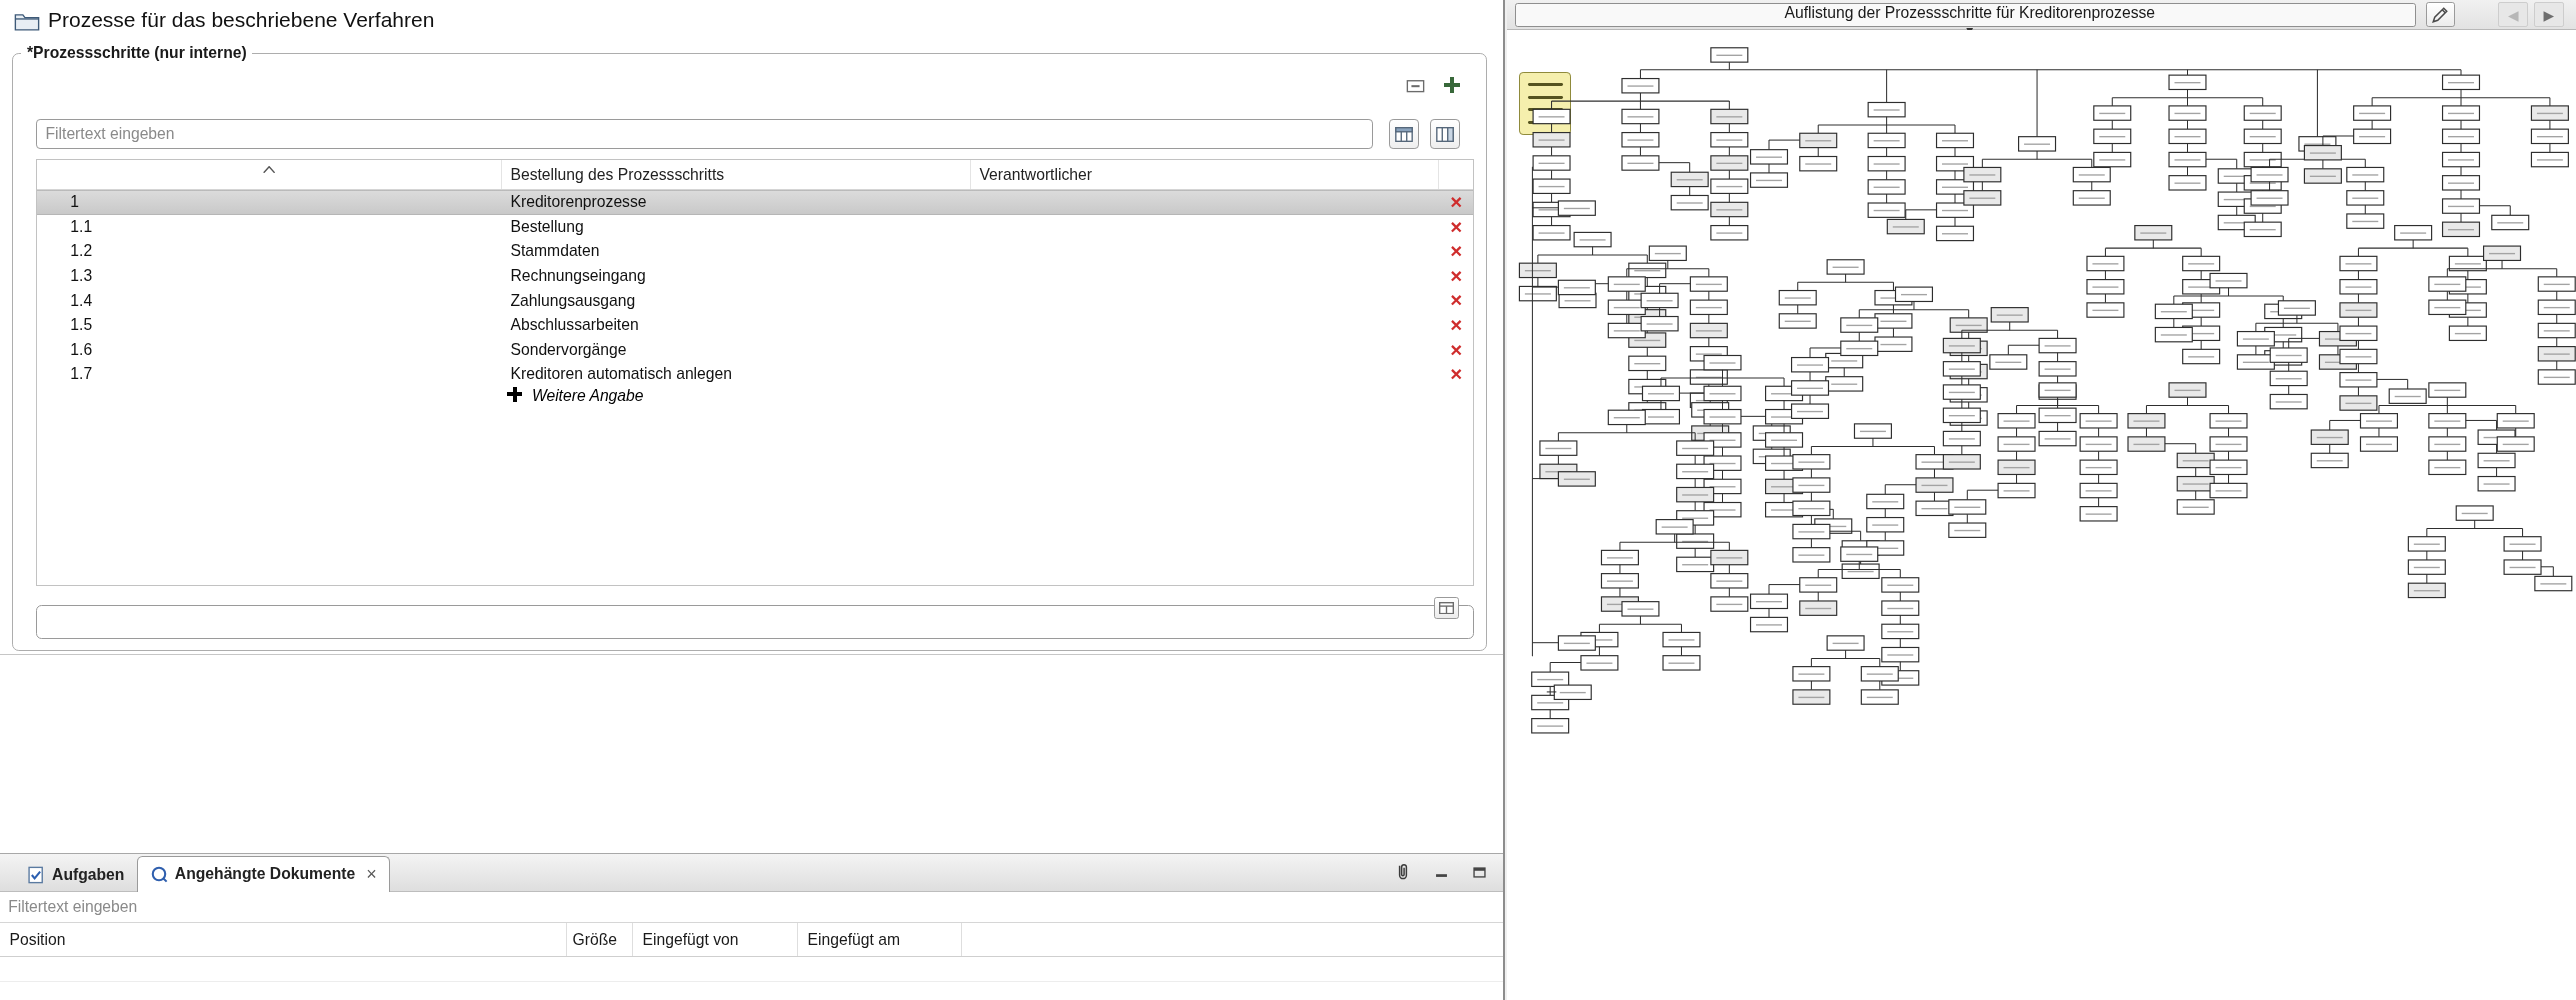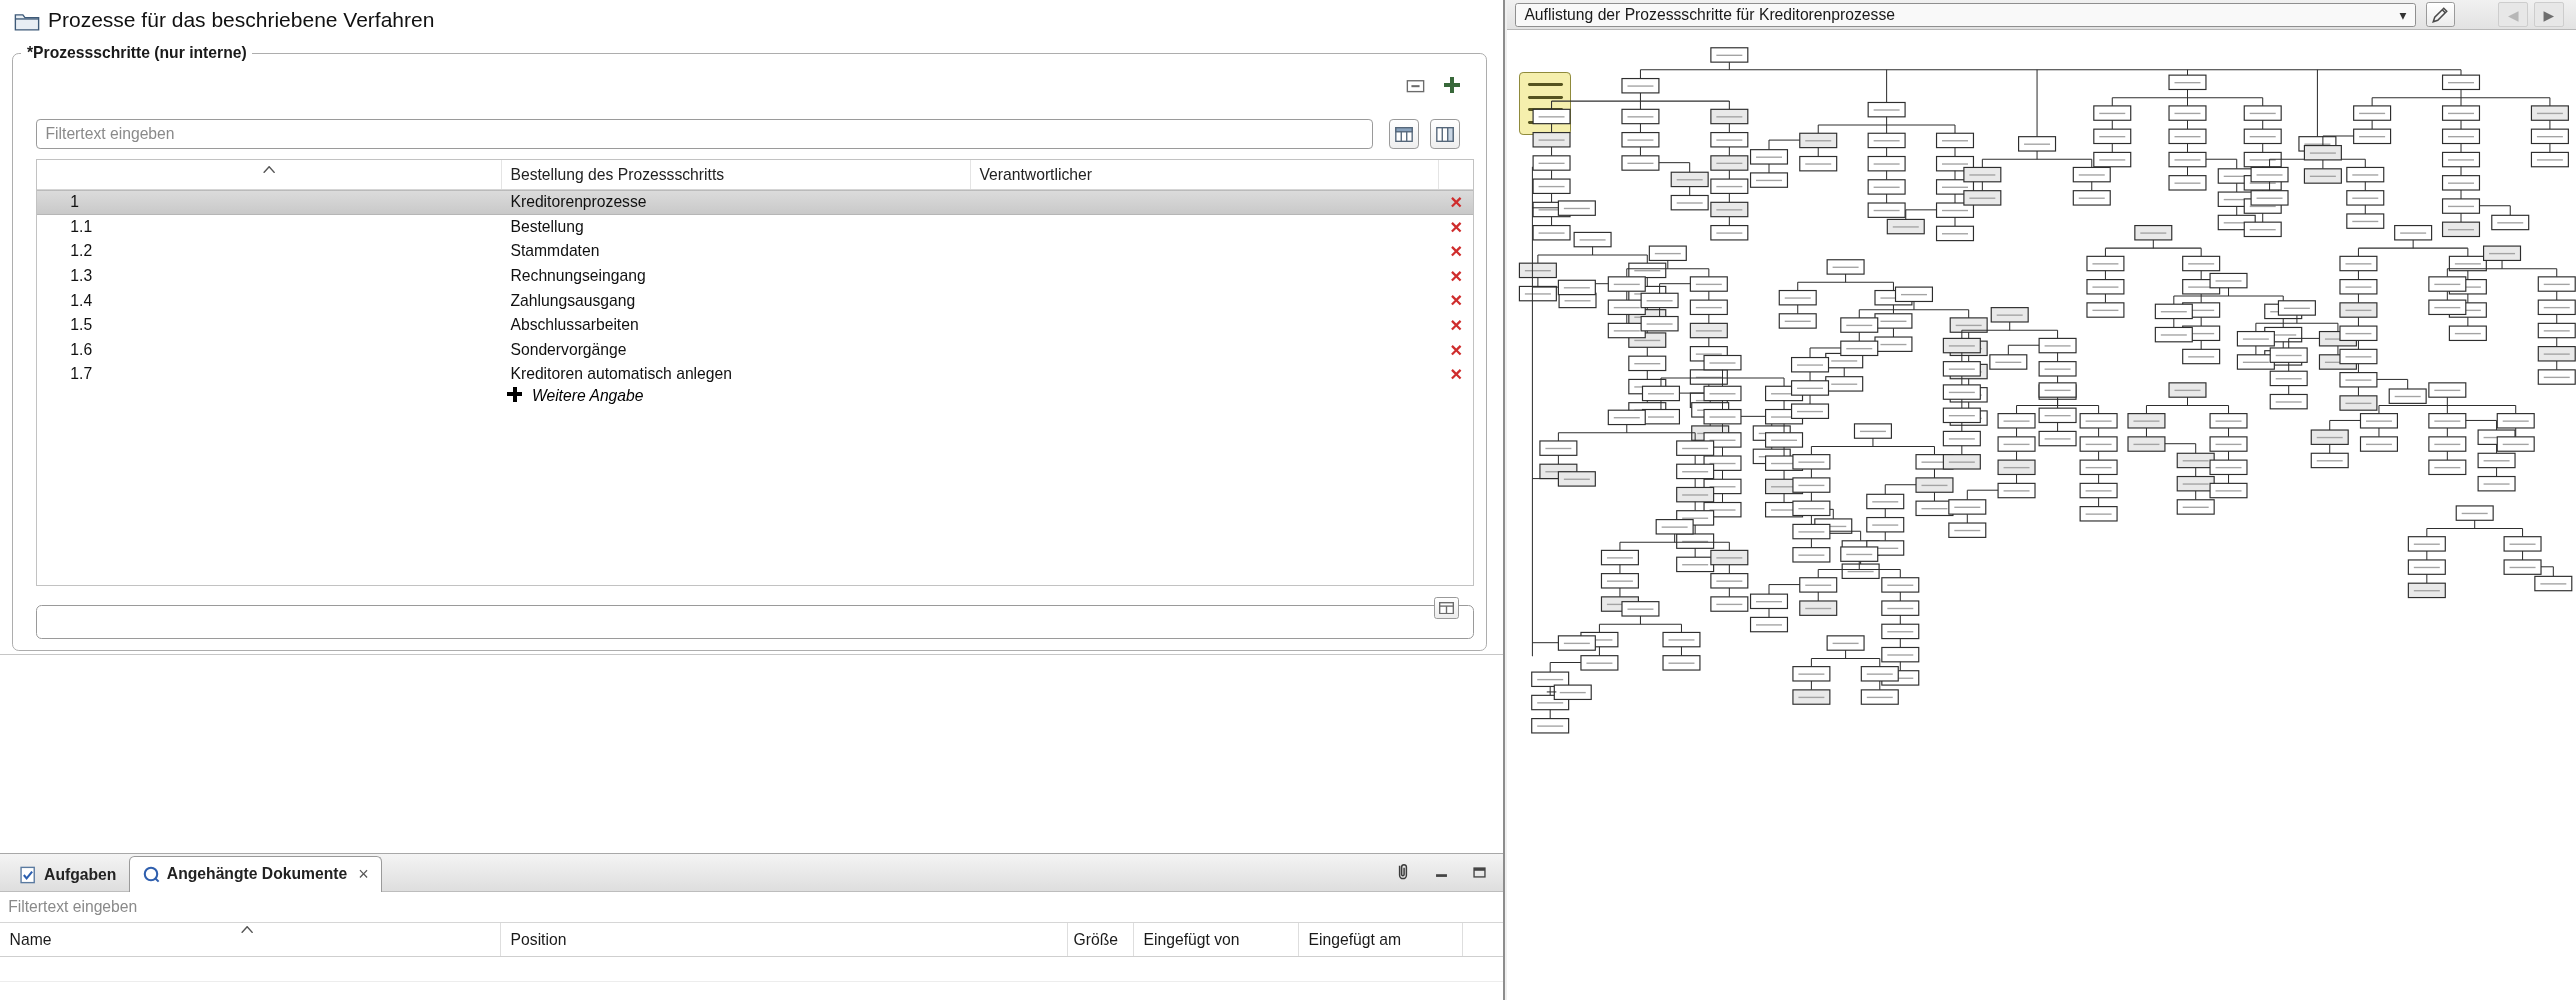--- a/index.html
+++ b/index.html
@@ -61,21 +61,21 @@
   .detail-btn { position:absolute; left:1421px; top:535px; width:24.6px; height:22px;
                 border:0.7px solid #9a9a9a; border-radius:2.7px; background:linear-gradient(#fff,#ececec);
                 display:flex; align-items:center; justify-content:center; cursor:pointer; z-index:2; }
 
   .form-bottom-line { position:absolute; left:0; top:654px; width:1503px; height:0.7px; background:#c6c6c6; }
 
   
   .bottom-pane { position:absolute; left:0; top:853px; width:1503px; height:148px; background:#fff; }
   .tabbar { position:relative; height:39px; background:linear-gradient(#f4f4f4,#dedede);
             border-top:0.7px solid #a8a8a8; border-bottom:0.7px solid #bdbdbd;
-            display:flex; align-items:flex-end; padding-left:7px; }
+            display:flex; align-items:flex-end; padding-left:15px; }
   .tab { display:flex; align-items:center; gap:6.8px; height:33px; padding:0 12.3px;
          font-size:15.7px; font-weight:bold; color:#222; cursor:pointer; }
   .tab.active { background:#fff; border:0.7px solid #9a9a9a; border-bottom:none;
                 border-radius:5.5px 5.5px 0 0; margin-bottom:-0.7px; height:36px; }
   .tab .close-x { font-size:18px; font-weight:normal; color:#5a5a5a; margin-left:4.1px; cursor:pointer; }
   .tab-actions { position:absolute; right:12.3px; top:6.8px; display:flex; gap:15px; align-items:center; }
   .tab-actions .mini-btn { width:23px; height:23px; }
   .bottom-filter { height:31px; border-bottom:0.7px solid #d6d6d6; display:flex; align-items:center; }
   .bottom-filter input { width:100%; height:100%; border:none; outline:none; font-size:15.7px;
                          padding-left:8.2px; font-family:"Liberation Sans", sans-serif; }
@@ -86,21 +86,21 @@
   .bh-name .sort-caret { position:absolute; left:241px; top:2.7px; }
   .bottom-row { height:24.6px; border-bottom:0.7px solid #ededed; }
 
   
   .right-pane { position:absolute; left:1507px; top:0; width:1069px; height:1001px; background:#fff; }
   .diagram-header { height:30px; background:linear-gradient(#f1f1f1,#e2e2e2);
                     border-bottom:0.7px solid #b8b8b8; display:flex; align-items:center;
                     padding:0 8.2px; gap:9.6px; }
   .combo { width:901px; height:24px; background:#f9f9f9; border:0.7px solid #8f8f8f; border-radius:2.7px;
            display:flex; align-items:center; justify-content:space-between; font-size:15.7px;
-           padding-left:8.2px; cursor:pointer; }
+           padding-left:8.2px; cursor:pointer;flex-direction:column; }
   .combo .arrow { width:24.6px; text-align:center; color:#333; font-size:13.7px; }
   .edit-btn { width:29px; height:24.6px; border:0.7px solid #9a9a9a; border-radius:2.7px;
               background:linear-gradient(#fff,#ececec); display:flex; align-items:center;
               justify-content:center; cursor:pointer; }
   .nav-group { margin-left:auto; display:flex; gap:5.5px; margin-right:4.1px; }
   .nav-btn { width:30px; height:24.6px; display:flex; align-items:center; justify-content:center;
              font-size:13.7px; color:#6e6e6e; background:#e7e7e7; border:0.7px solid #cdcdcd;
              border-radius:2.1px; cursor:pointer; }
   .nav-btn.disabled { color:#b7b7b7; cursor:default; }
 
@@ -277,26 +277,20 @@
           </svg>
         </button>
       </div>
     </div>
 
     <div class="bottom-filter">
       <input type="text" placeholder="Filtertext eingeben" style="">
     </div>
 
     <div class="bhead">
-      <div class="bh-name">
-        <span>Name</span>
-        <svg class="sort-caret" width="12.3" height="7.5" viewBox="0 0 18 11">
-          <polyline points="1,10 9,1 17,10" fill="none" stroke="#555" stroke-width="2"></polyline>
-        </svg>
-      </div>
       <div class="bh-pos">Position</div>
       <div class="bh-size">Größe</div>
       <div class="bh-von">Eingefügt von</div>
       <div class="bh-am">Eingefügt am</div>
       <div class="bh-fill"></div>
     </div>
     <div class="bottom-row"></div>
   </div>
 </div>
 

